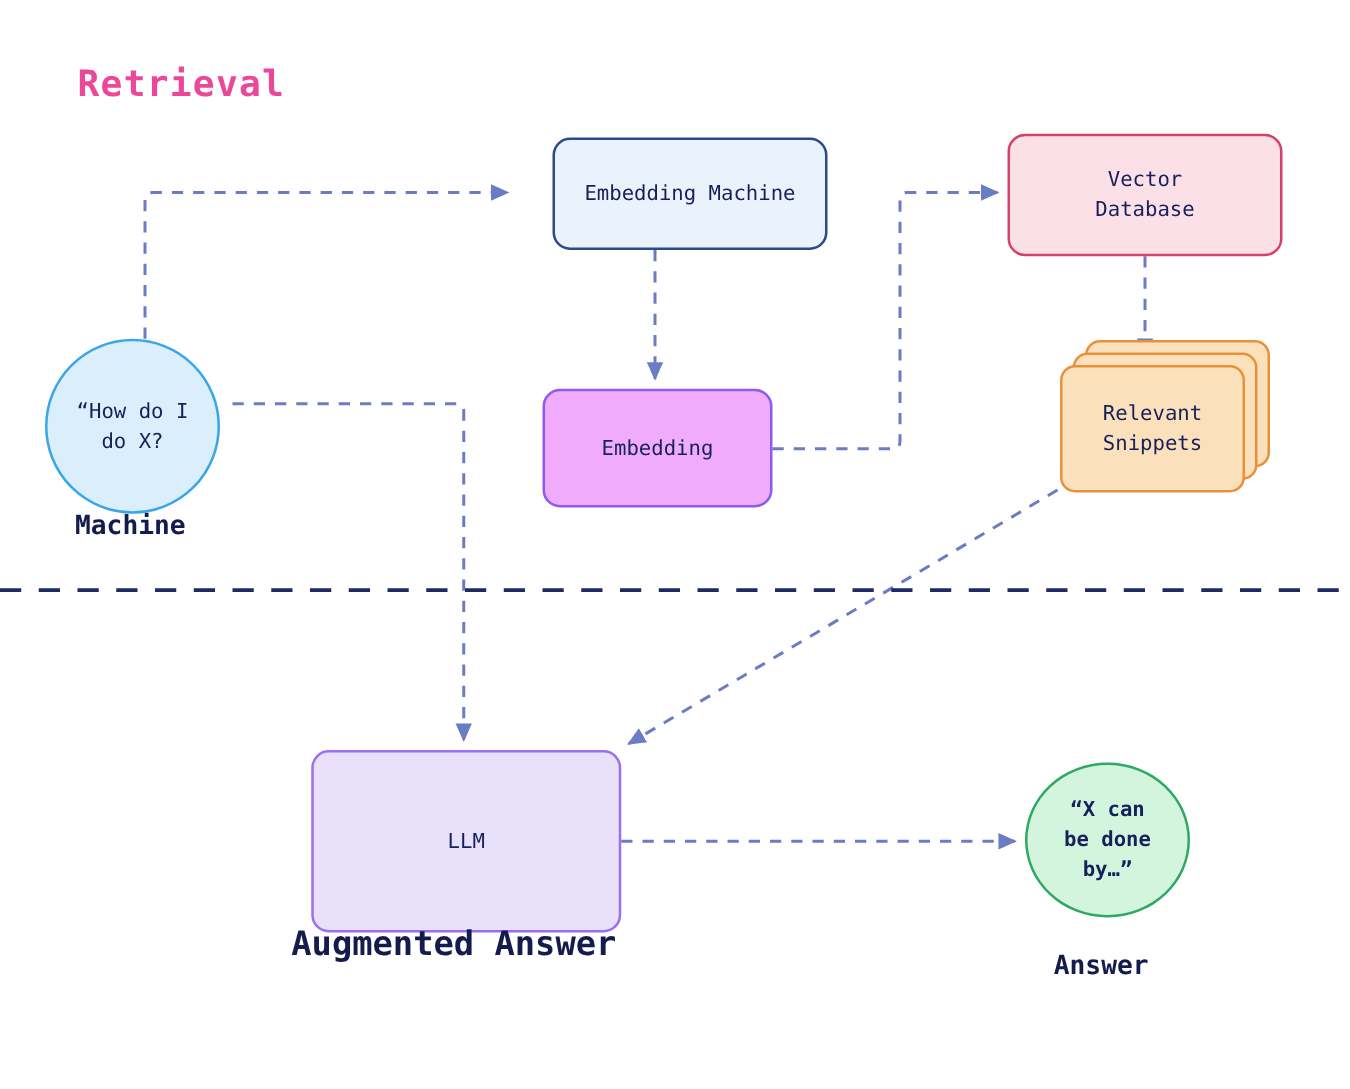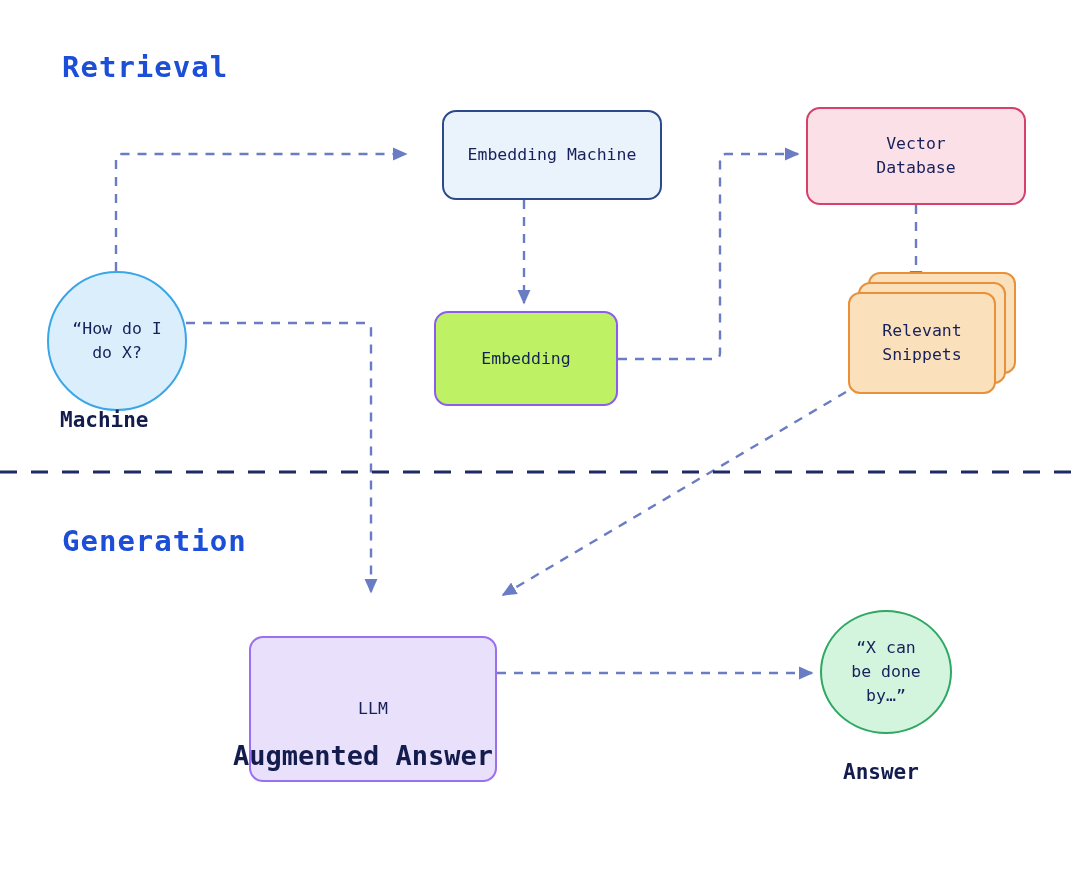--- a/index.html
+++ b/index.html
@@ -21,21 +21,21 @@
     left: 0;
     top: 0;
     width: 1080px;
     height: 871px;
     pointer-events: none;
   }
 
   
   .section-title {
     position: absolute;
-    color: #1d4ed8;
+    color: #ec4899;
     font-size: 29px;
     font-weight: 700;
     letter-spacing: 1px;
     white-space: nowrap;
   }
   #title-retrieval  { left: 62px;  top: 50px;  }
   #title-generation { left: 62px;  top: 524px; }
 
   
   .node {
@@ -56,42 +56,42 @@
     border-style: solid;
   }
   .circ {
     border-radius: 50%;
     border-width: 2px;
     border-style: solid;
   }
 
   
   #node-question {
-    left: 47px;  top: 271px;  width: 140px; height: 140px;
+    left: 36px;  top: 271px;  width: 140px; height: 140px;
     background: #daeefc; border-color: #3aa6e8;
   }
   #node-embedding-machine {
     left: 414px; top: 110px;  width: 220px; height: 90px;
     background: #eaf2fc; border-color: #2c4a8a; margin-left: 28px;
   }
   #node-vector-database {
     left: 806px; top: 107px;  width: 220px; height: 98px;
     background: #fce0e8; border-color: #d6416b;
   }
   #node-embedding {
     left: 434px; top: 311px;  width: 184px; height: 95px;
-    background: #bef264; border-color: #8b5cf0;
+    background: #f0abfc; border-color: #8b5cf0;
   }
   #node-llm {
     left: 249px; top: 600px;  width: 248px; height: 146px;
-    background: #e9e1fb; border-color: #9a6ff0; margin-top: 36px;
+    background: #e9e1fb; border-color: #9a6ff0;
   }
   #node-answer {
     left: 820px; top: 610px;  width: 132px; height: 124px;
-    background: #d4f5dd; border-color: #2fa863;
+    background: #d4f5dd; border-color: #2fa863; font-weight: bold;
   }
 
   
   #snippets-stack {
     position: absolute;
     left: 848px; top: 272px; width: 168px; height: 122px;
   }
   .card {
     position: absolute;
     box-sizing: border-box;
@@ -156,21 +156,20 @@
 
     <path d="M 846 392 L 503 595" fill="none" stroke="#6a7cc4" stroke-width="2.4" stroke-dasharray="9 8" marker-end="url(#arrow)"></path>
 
     <path d="M 497 673 L 812 673" fill="none" stroke="#6a7cc4" stroke-width="2.4" stroke-dasharray="9 8" marker-end="url(#arrow)"></path>
 
     <line x1="0" y1="472" x2="1080" y2="472" stroke="#1d2a63" stroke-width="3" stroke-dasharray="17 14"></line>
   </svg>
 
   <div class="section-title" id="title-retrieval">Retrieval</div>
 
-  <div class="section-title" id="title-generation">Generation</div>
 
   <div class="node circ" id="node-question">“How do I
 do X?</div>
 
   <div class="caption" id="caption-question">Machine</div>
 
   <div class="node rbox" id="node-embedding-machine">Embedding Machine</div>
 
   <div class="node rbox" id="node-vector-database">Vector
 Database</div>

